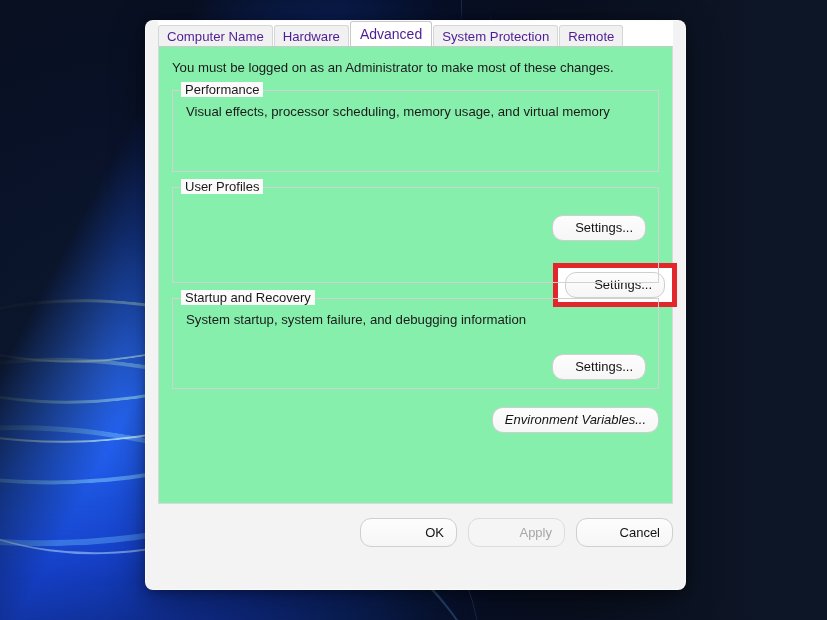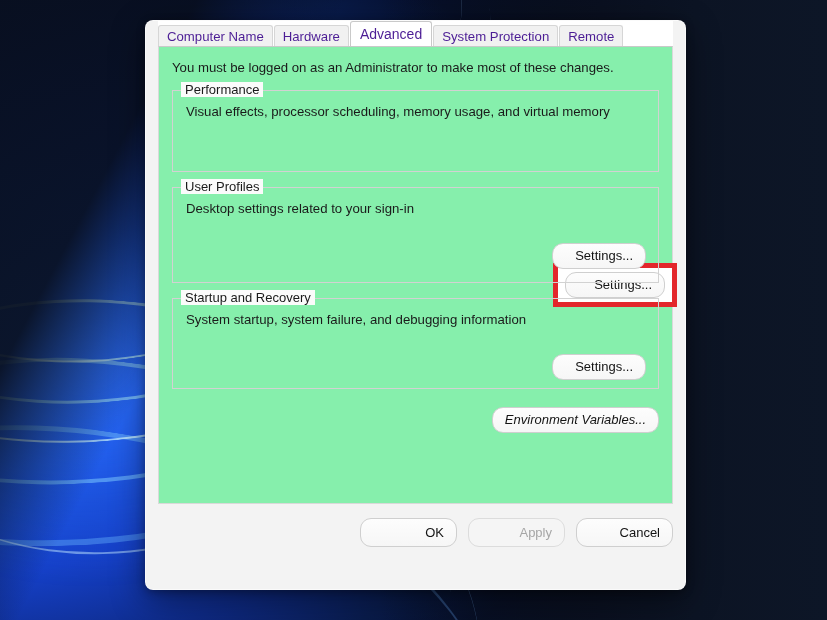--- a/index.html
+++ b/index.html
@@ -308,21 +308,20 @@
       <div class="groupbox" id="gb-performance">
         <div class="legend">Performance</div>
         <div class="group-desc">Visual effects, processor scheduling, memory usage, and virtual memory</div>
         <div class="highlight-wrap">
           <div class="btn">Settings...</div>
         </div>
       </div>
 
       <div class="groupbox" id="gb-userprofiles">
         <div class="legend">User Profiles</div>
-        <div class="group-desc">Desktop settings related to your sign-in</div>
         <div class="group-btnrow">
           <div class="btn">Settings...</div>
         </div>
       </div>
 
       <div class="groupbox" id="gb-startup">
         <div class="legend">Startup and Recovery</div>
         <div class="group-desc">System startup, system failure, and debugging information</div>
         <div class="group-btnrow">
           <div class="btn">Settings...</div>

